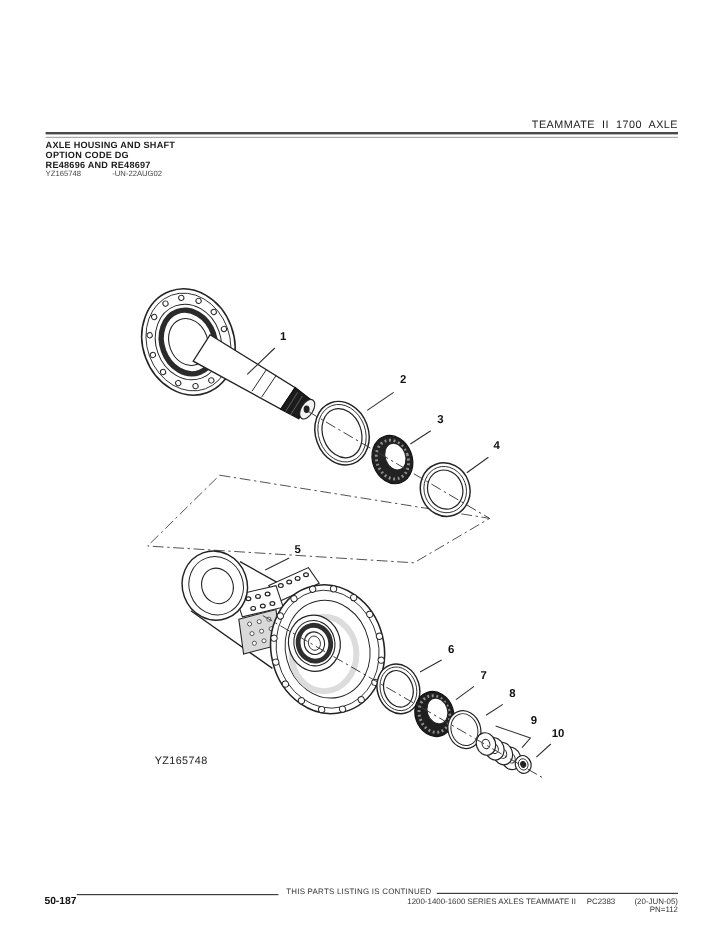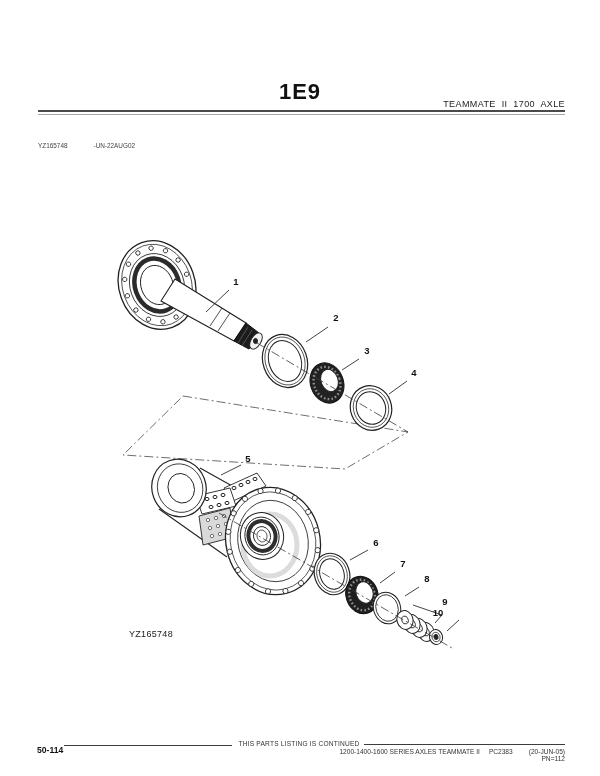--- a/index.html
+++ b/index.html
@@ -54,25 +54,29 @@
   .f-catalog { top: 748px; right: 35px; font-size: 6.6px; color: #333; white-space: nowrap; }
   .f-catalog .pc  { margin-left: 9px; }
   .f-catalog .dt  { margin-left: 16px; }
   .f-pn { top: 755px; right: 35px; font-size: 6.6px; color: #333; }
 </style>
 </head>
 <body>
 
 <div id="page">
 
-  <div class="abs page-code">1E9</div>
   <div class="abs header-right">TEAMMATE II 1700 AXLE</div>
   <div class="abs rule-main"></div>
   <div class="abs rule-sub"></div>
 
+  <div class="abs title-block">
+    <span class="tl">AXLE HOUSING AND SHAFT</span>
+    <span class="tl">OPTION CODE DG</span>
+    <span class="tl">RE48696 AND RE48697</span>
+  </div>
   <div class="abs img-meta">
     <span>YZ165748</span><span class="gap"></span><span>-UN-22AUG02</span>
   </div>
 
   <svg id="art" class="abs" width="600" height="776" viewBox="0 0 600 776">
     <g fill="none" stroke="#222222" stroke-width="1">
 
       <polygon points="183,396 408,432 345,469 123,455" stroke="#4a4a4a" stroke-width="0.8" stroke-dasharray="9 3 2 3"></polygon>
 
       <g>
@@ -261,25 +265,25 @@
 
   <span class="callout" style="left:236px; top:281px;">1</span>
   <span class="callout" style="left:336px; top:317px;">2</span>
   <span class="callout" style="left:367px; top:350px;">3</span>
   <span class="callout" style="left:414px; top:372px;">4</span>
   <span class="callout" style="left:248px; top:458px;">5</span>
   <span class="callout" style="left:376px; top:542px;">6</span>
   <span class="callout" style="left:403px; top:563px;">7</span>
   <span class="callout" style="left:427px; top:578px;">8</span>
   <span class="callout" style="left:445px; top:601px;">9</span>
-  <span class="callout" style="left:438px; top:612px;">10</span>
+  <span class="callout" style="left:465px; top:612px;">10</span>
 
   <span class="abs fig-id">YZ165748</span>
 
-  <div class="abs footer-page">50-114</div>
+  <div class="abs footer-page">50-187</div>
   <div class="abs f-rule-left"></div>
   <div class="abs f-note">THIS PARTS LISTING IS CONTINUED</div>
   <div class="abs f-rule-right"></div>
   <div class="abs f-catalog">
     <span>1200-1400-1600 SERIES AXLES TEAMMATE II</span><span class="pc">PC2383</span><span class="dt">(20-JUN-05)</span>
   </div>
   <div class="abs f-pn">PN=112</div>
 
 </div>
 

